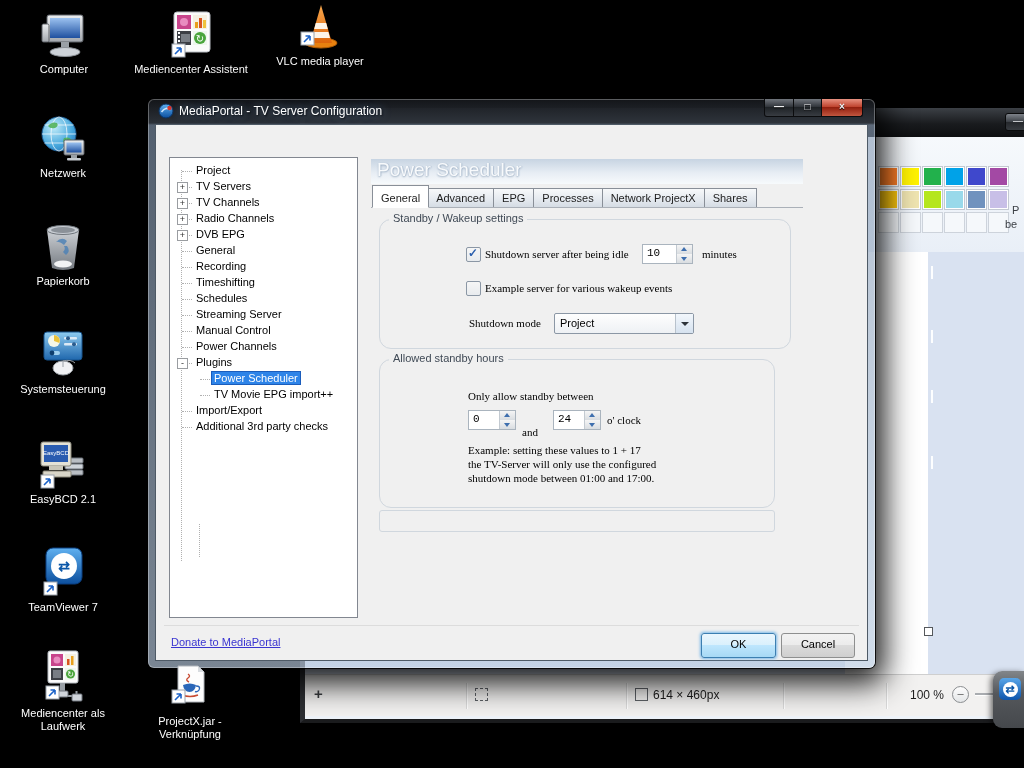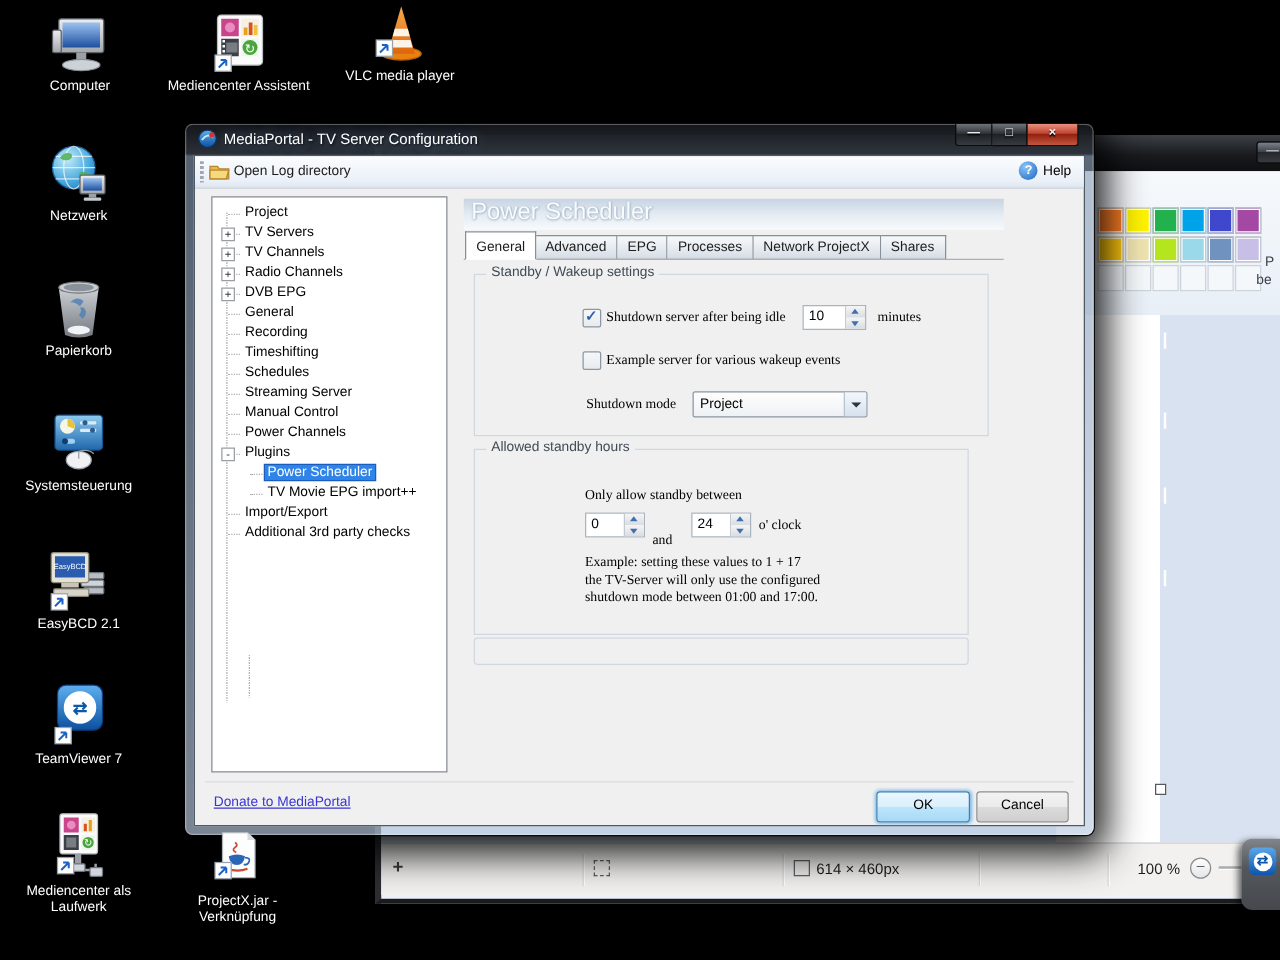--- a/index.html
+++ b/index.html
@@ -103,29 +103,29 @@
   .phead span{position:absolute;left:6px;top:0px;font-size:19px;color:#f8fafc;
          text-shadow:0 1px 2px #9fb0c4,1px 0 1px #b6c5d6;}
   .tabs{position:absolute;left:216px;top:62px;display:flex;align-items:flex-end;height:21px;}
   .tab{padding:3px 8px 3px;background:linear-gradient(#f7f9fa,#e4e9ef 60%,#d5dce4);
        border:1px solid #898f98;border-left:none;color:#1d1d1d;}
   .tab:first-child{border-left:1px solid #898f98;}
   .tab.active{background:#fff;padding-top:6px;border-bottom:1px solid #fff;position:relative;z-index:2;
        border-left:1px solid #898f98;margin-right:-1px;}
   .tabline{position:absolute;left:215px;top:82px;width:432px;height:1px;background:#aab0b8;}
 
-  .grp{position:absolute;border:1px solid #d0d7de;border-radius:0;}
+  .grp{position:absolute;border:1px solid #d0d7de;border-radius:12px;}
   .gtitle{position:absolute;top:-8px;left:9px;background:#f0f0f0;padding:0 4px;color:#404a56;}
   .lab{position:absolute;white-space:nowrap;font-family:Liberation Serif, serif;}
   .cb{position:absolute;width:13px;height:13px;border:1px solid #8b97a5;border-radius:2px;
       background:linear-gradient(#f6f6f6,#e8ebee);}
   .cb.checked::after{content:"\2713";position:absolute;left:1px;top:-2px;color:#2b5fae;
       font-size:12px;font-weight:bold;}
   .spin{position:absolute;height:18px;border:1px solid #aab4be;background:#fff;}
-  .spin .val{position:absolute;left:4px;top:2px;}
+  .spin .val{position:absolute;left:4px;top:2px;font-family:Liberation Mono, monospace;}
   .spin .btns{position:absolute;right:0;top:0;bottom:0;width:15px;border-left:1px solid #c3cad1;}
   .spin .b{position:absolute;left:0;right:0;height:9px;background:linear-gradient(#f5f5f5,#d9dde1);}
   .spin .b.up{top:0;border-bottom:1px solid #cfd4d9;}
   .spin .b.dn{bottom:0;}
   .spin .b::after{content:"";position:absolute;left:4px;border-left:3px solid transparent;border-right:3px solid transparent;}
   .spin .b.up::after{top:2px;border-bottom:4px solid #3f6fae;}
   .spin .b.dn::after{top:3px;border-top:4px solid #3f6fae;}
   .combo{position:absolute;height:19px;border:1px solid #8b97a5;border-radius:2px;
          background:linear-gradient(#fefefe,#eef1f4);}
   .combo .val{position:absolute;left:5px;top:3px;}
@@ -434,34 +434,20 @@
     </span>
     <span class="dlg-titletext">MediaPortal - TV Server Configuration</span>
     <div class="capbtns">
       <div class="capbtn min">—</div>
       <div class="capbtn max">□</div>
       <div class="capbtn close">×</div>
     </div>
   </div>
 
   <div class="dlg-client">
-    <div class="toolbar">
-      <div class="grip"></div>
-      <span style="position:absolute;left:11px;top:4px">
-        <svg width="17" height="15" viewBox="0 0 17 15">
-          <path d="M1 4 h6 l1.5 2 h7.5 v8 h-15Z" fill="#e8b84b" stroke="#b8862e"></path>
-          <path d="M1 7 h15 l-2 7 h-13Z" fill="#f6d97c" stroke="#b8862e"></path>
-        </svg>
-      </span>
-      <span class="tb-text">Open Log directory</span>
-      <div class="help">
-        <span class="help-ico">?</span>
-        <span>Help</span>
-      </div>
-    </div>
 
     <div class="tree">
       <div class="trunk"></div>
       <div class="trunk2"></div>
       <div class="titem l0">
           <span class="tlabel">Project</span>
         </div>
       <div class="titem l0">
           <span class="texp">+</span>
           <span class="tlabel">TV Servers</span>

